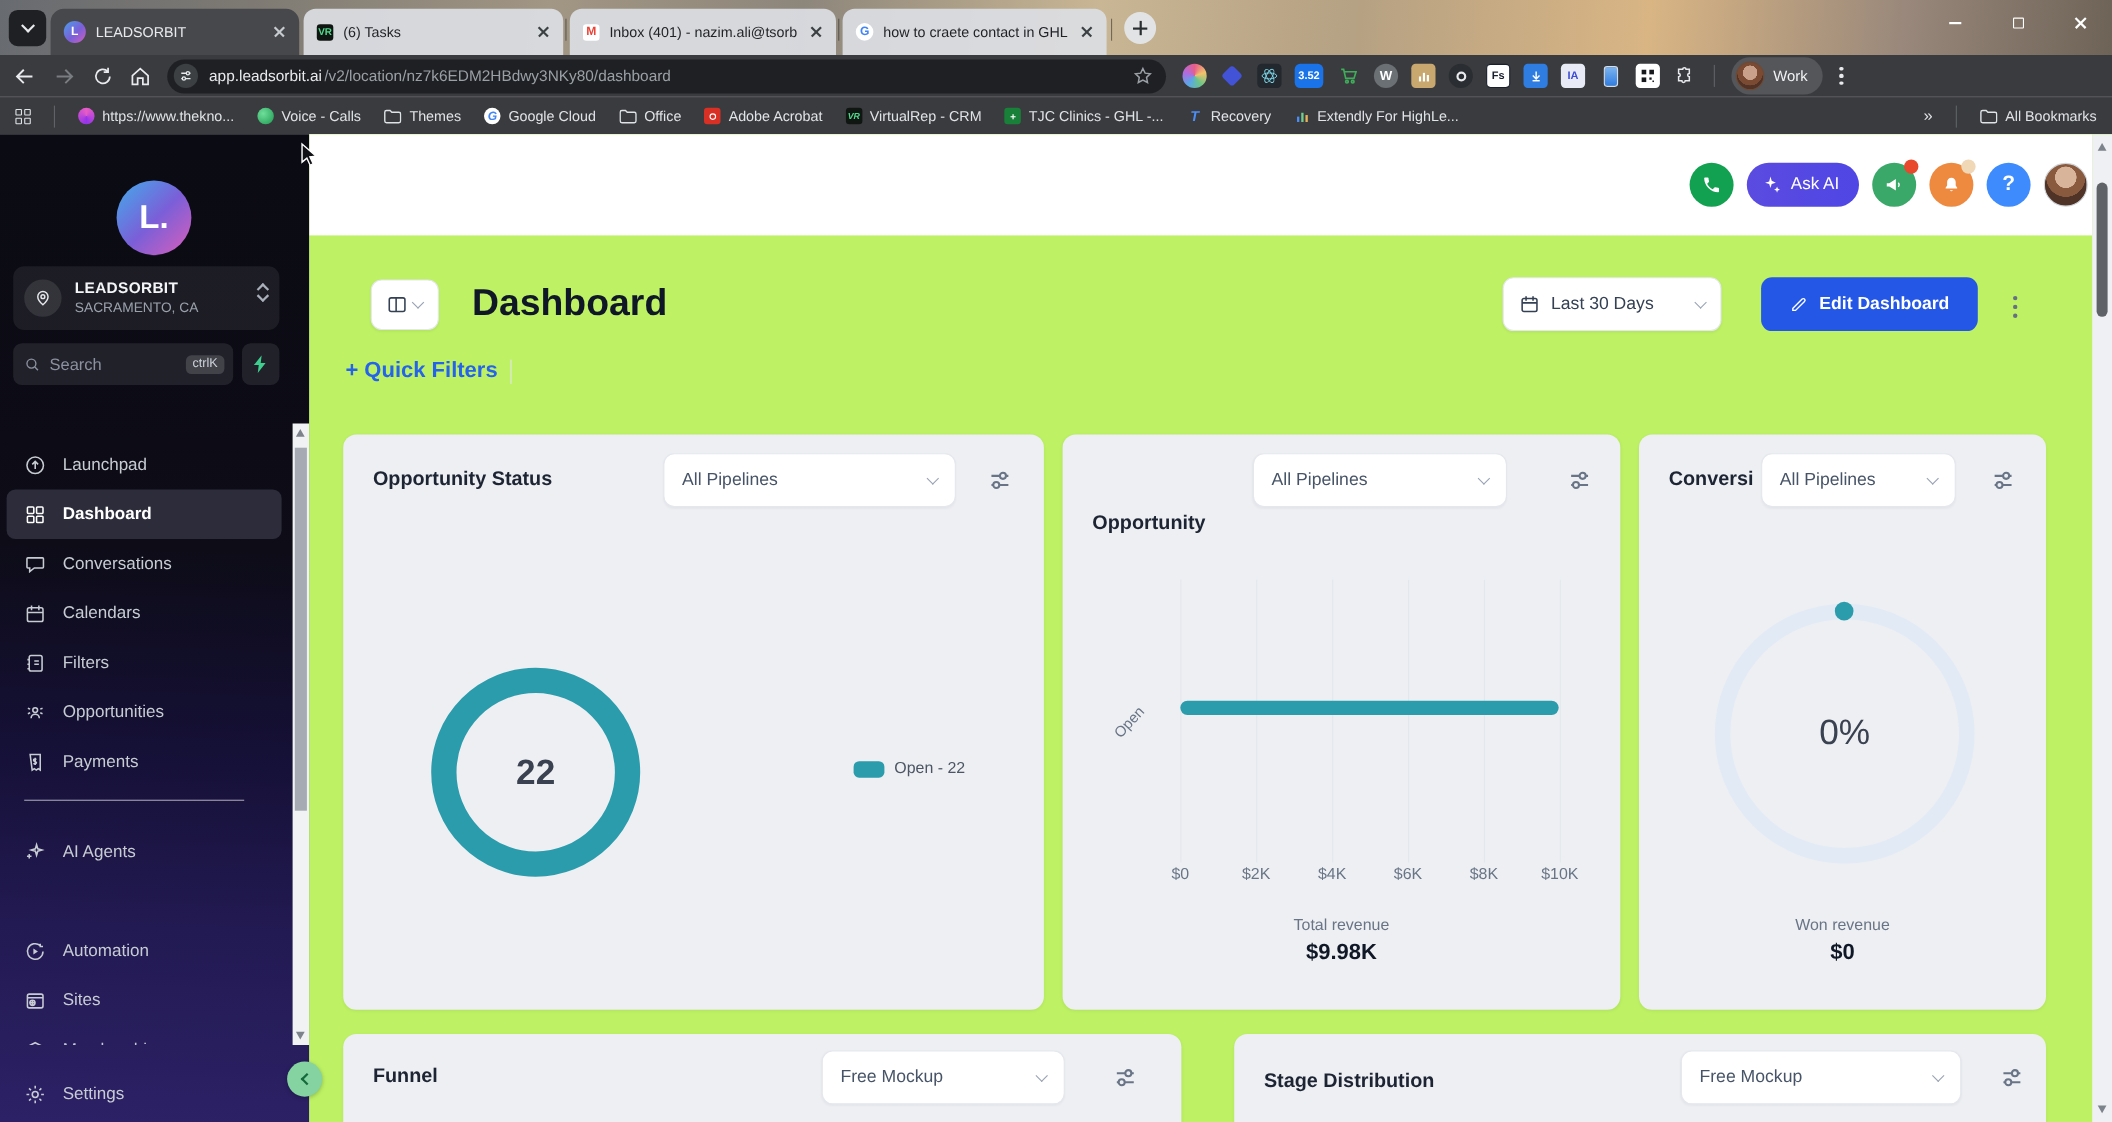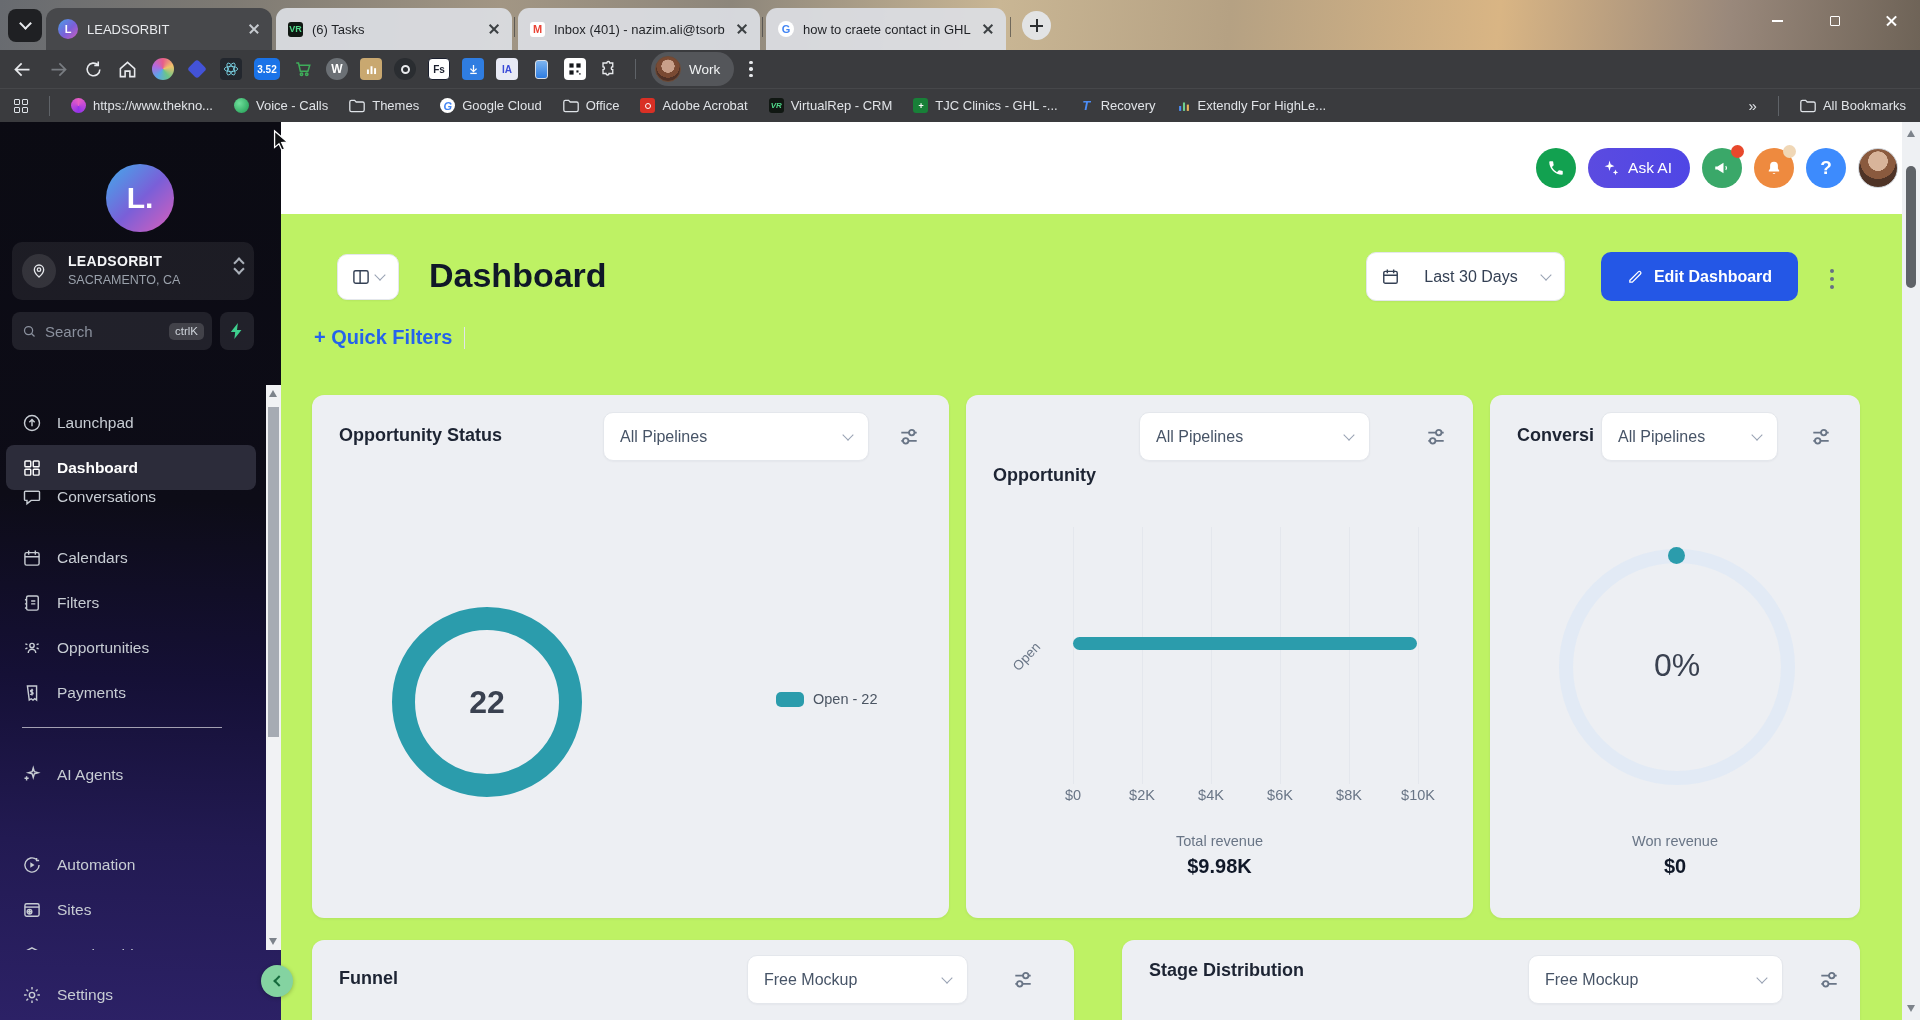--- a/index.html
+++ b/index.html
@@ -186,20 +186,34 @@
     <svg width="21" height="21" viewBox="0 0 24 24" fill="none" stroke="#797d82" stroke-width="2">
         <path d="M4 12h15M13 5l7 7-7 7"></path>
       </svg>
     <svg width="19" height="19" viewBox="0 0 24 24" fill="none" stroke="#e8eaed" stroke-width="2">
         <path d="M20 12a8 8 0 1 1-2.3-5.7M18 2v5h-5"></path>
       </svg>
     <svg width="19" height="19" viewBox="0 0 24 24" fill="none" stroke="#e8eaed" stroke-width="2">
         <path d="M3 11l9-8 9 8v10h-6v-7H9v7H3z"></path>
       </svg>
 
+    <div class="omni">
+      <span class="siteinfo">
+        <svg width="12" height="12" viewBox="0 0 20 20" fill="none" stroke="#e8eaed" stroke-width="2">
+            <path d="M3 6h14M3 14h14"></path>
+            <circle cx="13" cy="6" r="2.4" fill="#3c4043"></circle>
+            <circle cx="7" cy="14" r="2.4" fill="#3c4043"></circle>
+          </svg>
+      </span>
+      <span class="url-host">app.leadsorbit.ai</span>
+        <span class="url-path" style="margin-left:-8px;">/v2/location/nz7k6EDM2HBdwy3NKy80/dashboard</span>
+      <svg width="18" height="18" viewBox="0 0 24 24" fill="none" stroke="#9aa0a6" stroke-width="1.8">
+          <path d="M12 3l2.7 5.7 6.3.8-4.6 4.3 1.2 6.2L12 17l-5.6 3 1.2-6.2L3 9.5l6.3-.8z"></path>
+        </svg>
+    </div>
 
     <div class="exts">
       <span class="extic" style="border-radius:50%;background:conic-gradient(#e85d8a,#f0c36b,#6cc588,#5aa7e8,#b06be0,#e85d8a);"></span>
       <span class="extic">
           <i style="width:14px;height:14px;background:#4353d8;border-radius:3px;transform:rotate(45deg);display:block;"></i>
         </span>
       <span class="extic" style="background:#23272e;">
           <svg width="16" height="16" viewBox="0 0 24 24" fill="none" stroke="#7cd6e8" stroke-width="1.3">
             <ellipse cx="12" cy="12" rx="10" ry="4"></ellipse>
             <ellipse cx="12" cy="12" rx="10" ry="4" transform="rotate(60 12 12)"></ellipse>
@@ -379,21 +393,21 @@
       </div>
       <div class="srow active" style="top:323px;">
         <svg width="20" height="20" viewBox="0 0 24 24" fill="none" stroke-width="1.7">
             <rect x="3.5" y="3.5" width="7" height="7" rx="1"></rect>
             <rect x="13.5" y="3.5" width="7" height="7" rx="1"></rect>
             <rect x="3.5" y="13.5" width="7" height="7" rx="1"></rect>
             <rect x="13.5" y="13.5" width="7" height="7" rx="1"></rect>
           </svg>
         <span>Dashboard</span>
       </div>
-      <div class="srow" style="top:352px;">
+      <div class="srow" style="top:368px;">
         <svg width="20" height="20" viewBox="0 0 24 24" fill="none" stroke-width="1.7">
             <path d="M4 5h16a1 1 0 0 1 1 1v9a1 1 0 0 1-1 1h-9l-5 4v-4H4a1 1 0 0 1-1-1V6a1 1 0 0 1 1-1z"></path>
           </svg>
         <span>Conversations</span>
       </div>
       <div class="srow" style="top:413px;">
         <svg width="20" height="20" viewBox="0 0 24 24" fill="none" stroke-width="1.7">
             <rect x="3.5" y="5.5" width="17" height="15" rx="2"></rect>
             <path d="M8 3v5M16 3v5M3.5 10.5h17"></path>
           </svg>
@@ -516,21 +530,21 @@
           </svg>
         <i class="chev-g"></i>
       </div>
       <div class="page-title">Dashboard</div>
 
       <div class="date-btn">
         <svg width="19" height="19" viewBox="0 0 24 24" fill="none" stroke="#344054" stroke-width="1.8">
             <rect x="3.5" y="5.5" width="17" height="15" rx="2"></rect>
             <path d="M8 3v5M16 3v5M3.5 10.5h17"></path>
           </svg>
-        <span style="flex:1;text-align:center;">Last 30 Days</span>
+        <span style="flex:1;">Last 30 Days</span>
         <i class="chev-g"></i>
       </div>
       <div class="edit-btn">
         <svg width="17" height="17" viewBox="0 0 24 24" fill="none" stroke="#fff" stroke-width="1.8">
             <path d="M4 16.5V20h3.5L19 8.5a2.1 2.1 0 0 0-3-3L4.5 17"></path>
           </svg>
         <span>Edit Dashboard</span>
       </div>
       <div class="pkebab">
           <i></i>
@@ -617,21 +631,21 @@
             <i class="chev-g"></i>
         </div>
         <svg class="tune" style="left:700px;top:29px;" width="22" height="22" viewBox="0 0 20 20" fill="none" stroke="#697586" stroke-width="1.7">
             <path d="M3 6h14M3 13.5h14"></path>
             <circle cx="12.5" cy="6" r="2.5" fill="#edeff3"></circle>
             <circle cx="7" cy="13.5" r="2.5" fill="#edeff3"></circle>
           </svg>
       </div>
 
       <div class="card" style="left:841px;top:818px;width:738px;height:240px;">
-        <div class="card-title" style="top:20px;">Stage Distribution</div>
+        <div class="card-title" style="top:32px;">Stage Distribution</div>
         <div class="dd" style="left:406px;top:15px;width:255px;">
           <span>Free Mockup</span>
             <i class="chev-g"></i>
         </div>
         <svg class="tune" style="left:696px;top:29px;" width="22" height="22" viewBox="0 0 20 20" fill="none" stroke="#697586" stroke-width="1.7">
             <path d="M3 6h14M3 13.5h14"></path>
             <circle cx="12.5" cy="6" r="2.5" fill="#edeff3"></circle>
             <circle cx="7" cy="13.5" r="2.5" fill="#edeff3"></circle>
           </svg>
       </div>

